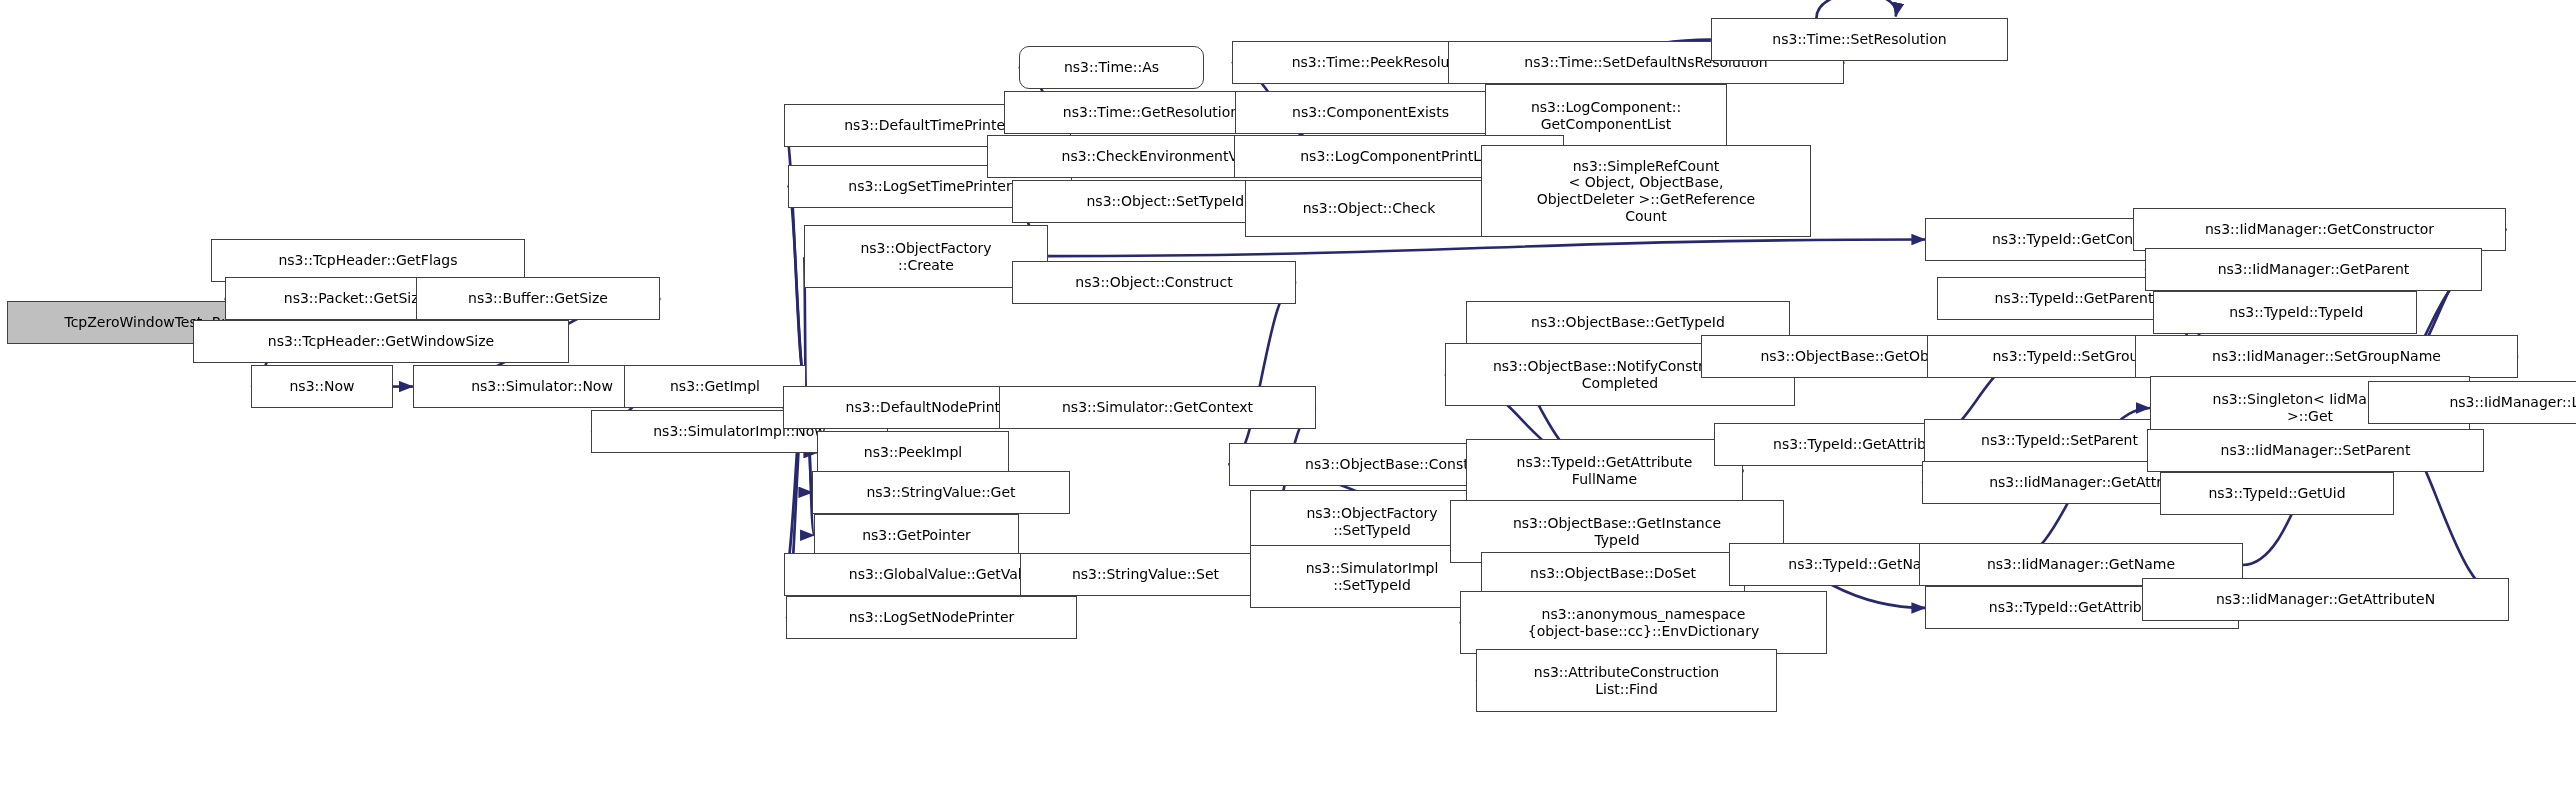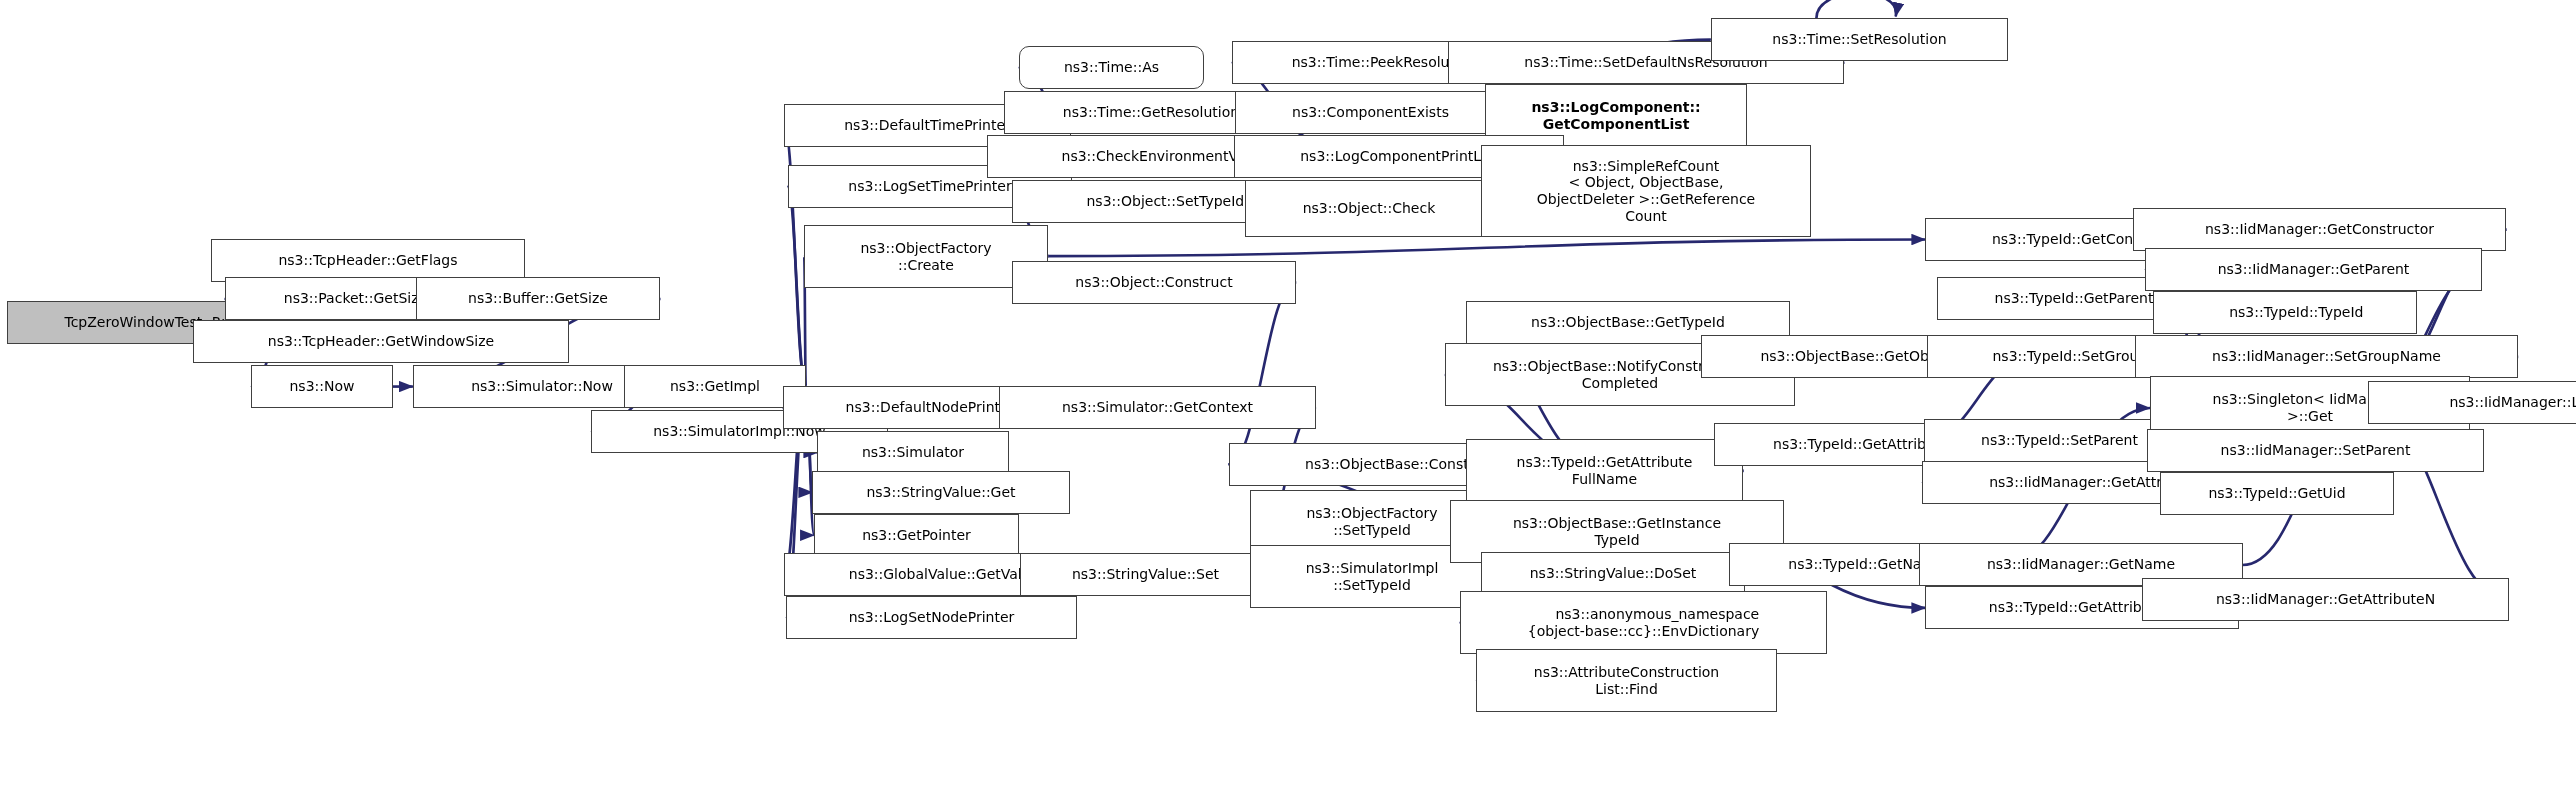--- a/index.html
+++ b/index.html
@@ -143,53 +143,53 @@
       <div class="gnode" style="left: 788px; top: 165px; width: 284px; height: 43px;">ns3::LogSetTimePrinter</div>
       <div class="gnode" style="left: 804px; top: 225px; width: 244px; height: 63px;">ns3::ObjectFactory
 ::Create</div>
       <div class="gnode" style="left: 1019px; top: 46px; width: 185px; height: 43px; border-radius: 10px;">ns3::Time::As</div>
       <div class="gnode" style="left: 1004px; top: 91px; width: 294px; height: 43px;">ns3::Time::GetResolution</div>
       <div class="gnode" style="left: 987px; top: 135px; width: 380px; height: 43px;">ns3::CheckEnvironmentVariables</div>
       <div class="gnode" style="left: 1232px; top: 41px; width: 304px; height: 43px;">ns3::Time::PeekResolution</div>
       <div class="gnode" style="left: 1448px; top: 41px; width: 396px; height: 43px;">ns3::Time::SetDefaultNsResolution</div>
       <div class="gnode" style="left: 1711px; top: 18px; width: 297px; height: 43px;">ns3::Time::SetResolution</div>
       <div class="gnode" style="left: 1235px; top: 91px; width: 271px; height: 43px;">ns3::ComponentExists</div>
-      <div class="gnode" style="left: 1485px; top: 84px; width: 262px; height: 63px; font-weight: bold;">ns3::LogComponent::
+      <div class="gnode" style="left: 1485px; top: 84px; width: 242px; height: 63px;">ns3::LogComponent::
 GetComponentList</div>
       <div class="gnode" style="left: 1234px; top: 135px; width: 330px; height: 43px;">ns3::LogComponentPrintList</div>
       <div class="gnode" style="left: 1012px; top: 180px; width: 274px; height: 43px; padding-left: 36px;">ns3::Object::SetTypeId</div>
       <div class="gnode" style="left: 1245px; top: 180px; width: 248px; height: 57px;">ns3::Object::Check</div>
       <div class="gnode" style="left: 1481px; top: 145px; width: 330px; height: 92px;">ns3::SimpleRefCount
 &lt; Object, ObjectBase,
 ObjectDeleter &gt;::GetReference
 Count</div>
       <div class="gnode" style="left: 1012px; top: 261px; width: 284px; height: 43px;">ns3::Object::Construct</div>
       <div class="gnode" style="left: 783px; top: 386px; width: 294px; height: 43px;">ns3::DefaultNodePrinter</div>
-      <div class="gnode" style="left: 817px; top: 431px; width: 192px; height: 43px;">ns3::Simulator</div>
+      <div class="gnode" style="left: 817px; top: 431px; width: 192px; height: 43px;">ns3::PeekImpl</div>
       <div class="gnode" style="left: 812px; top: 471px; width: 258px; height: 43px;">ns3::StringValue::Get</div>
       <div class="gnode" style="left: 814px; top: 514px; width: 205px; height: 43px;">ns3::GetPointer</div>
       <div class="gnode" style="left: 784px; top: 553px; width: 320px; height: 43px;">ns3::GlobalValue::GetValue</div>
       <div class="gnode" style="left: 786px; top: 596px; width: 291px; height: 43px;">ns3::LogSetNodePrinter</div>
       <div class="gnode" style="left: 1020px; top: 553px; width: 251px; height: 43px;">ns3::StringValue::Set</div>
       <div class="gnode" style="left: 999px; top: 386px; width: 317px; height: 43px;">ns3::Simulator::GetContext</div>
       <div class="gnode" style="left: 1229px; top: 443px; width: 370px; height: 43px;">ns3::ObjectBase::ConstructSelf</div>
       <div class="gnode" style="left: 1250px; top: 490px; width: 244px; height: 63px;">ns3::ObjectFactory
 ::SetTypeId</div>
       <div class="gnode" style="left: 1250px; top: 545px; width: 244px; height: 63px;">ns3::SimulatorImpl
 ::SetTypeId</div>
       <div class="gnode" style="left: 1466px; top: 301px; width: 324px; height: 43px;">ns3::ObjectBase::GetTypeId</div>
       <div class="gnode" style="left: 1445px; top: 343px; width: 350px; height: 63px;">ns3::ObjectBase::NotifyConstruction
 Completed</div>
       <div class="gnode" style="left: 1701px; top: 335px; width: 330px; height: 43px;">ns3::ObjectBase::GetObjectIid</div>
       <div class="gnode" style="left: 1466px; top: 439px; width: 277px; height: 63px;">ns3::TypeId::GetAttribute
 FullName</div>
       <div class="gnode" style="left: 1450px; top: 500px; width: 334px; height: 63px;">ns3::ObjectBase::GetInstance
 TypeId</div>
-      <div class="gnode" style="left: 1481px; top: 552px; width: 264px; height: 43px;">ns3::StringValue::DoSet</div>
-      <div class="gnode" style="left: 1460px; top: 591px; width: 367px; height: 63px; text-align: right;">ns3::anonymous_namespace
+      <div class="gnode" style="left: 1481px; top: 552px; width: 264px; height: 43px;">ns3::ObjectBase::DoSet</div>
+      <div class="gnode" style="left: 1460px; top: 591px; width: 367px; height: 63px;">ns3::anonymous_namespace
 {object-base::cc}::EnvDictionary</div>
       <div class="gnode" style="left: 1476px; top: 649px; width: 301px; height: 63px;">ns3::AttributeConstruction
 List::Find</div>
       <div class="gnode" style="left: 1714px; top: 423px; width: 294px; height: 43px;">ns3::TypeId::GetAttribute</div>
       <div class="gnode" style="left: 1729px; top: 543px; width: 274px; height: 43px;">ns3::TypeId::GetName</div>
       <div class="gnode" style="left: 1925px; top: 218px; width: 330px; height: 43px;">ns3::TypeId::GetConstructor</div>
       <div class="gnode" style="left: 1937px; top: 277px; width: 274px; height: 43px;">ns3::TypeId::GetParent</div>
       <div class="gnode" style="left: 1927px; top: 335px; width: 327px; height: 43px;">ns3::TypeId::SetGroupName</div>
       <div class="gnode" style="left: 1924px; top: 419px; width: 271px; height: 43px;">ns3::TypeId::SetParent</div>
       <div class="gnode" style="left: 1922px; top: 461px; width: 343px; height: 43px;">ns3::IidManager::GetAttribute</div>

